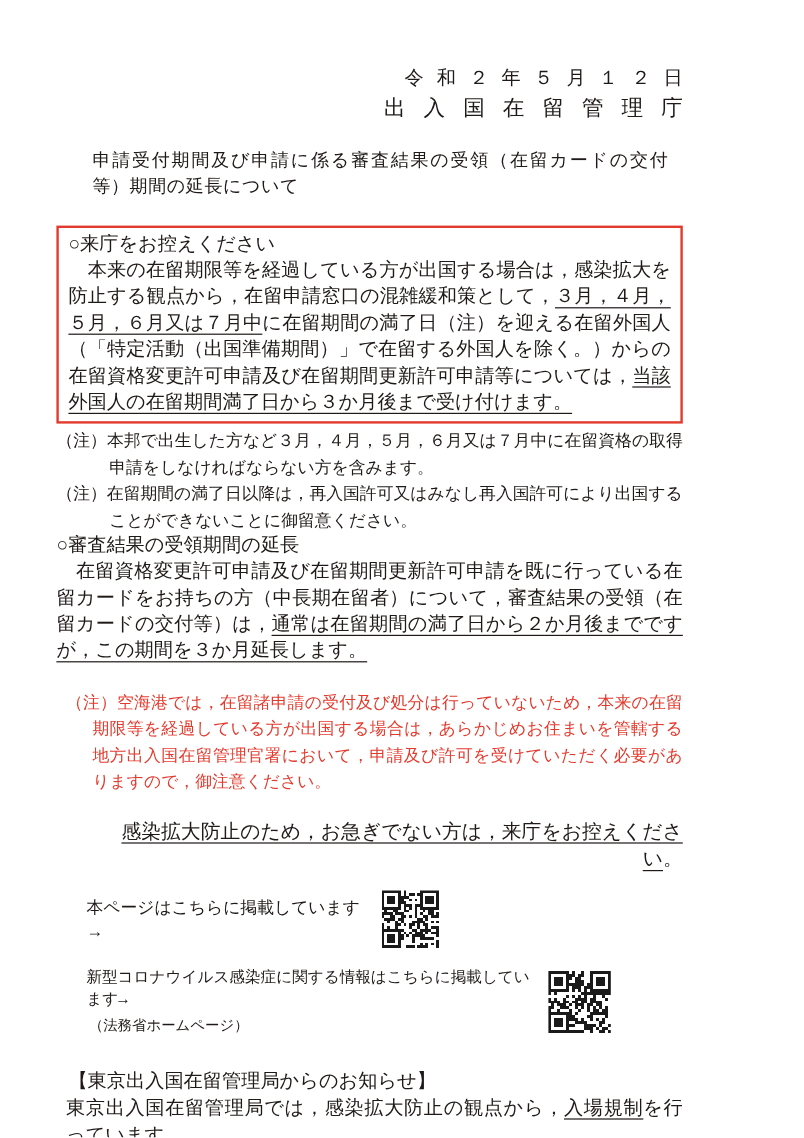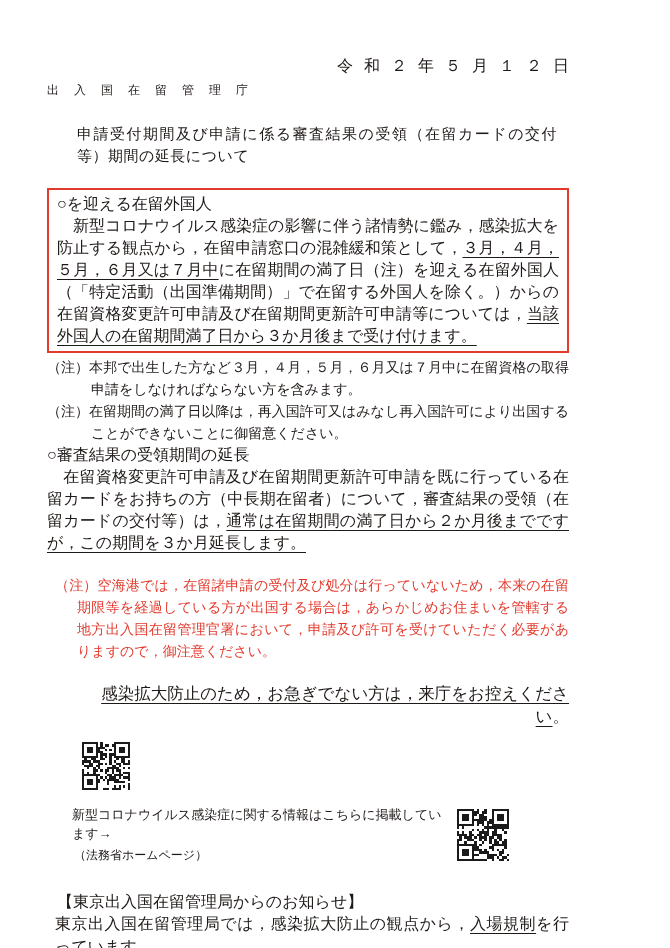--- a/index.html
+++ b/index.html
@@ -15,21 +15,21 @@
   }
   .page{position:relative;width:614px;height:948px;overflow:hidden;background:#fff;}
   .content{padding:56px 45px 0 47px;}
 
   
   .h-date{
     text-align:right;font-size:16px;line-height:20px;
     letter-spacing:11px;margin-right:-11px;white-space:nowrap;
   }
   .h-org{
-    text-align:left;font-size:12px;line-height:20px;margin-top:4px;
+    text-align:right;font-size:18px;line-height:20px;margin-top:4px;
     letter-spacing:15px;margin-right:-15px;white-space:nowrap;
   }
 
   
   .title{
     margin:23px 12px 0 30px;
     font-size:15px;line-height:22px;letter-spacing:0.5px;
     text-align:justify;
   }
 
@@ -75,21 +75,21 @@
   .slogan{
     margin:20px 0 0 23px;
     font-size:16.5px;line-height:23px;text-align:right;
   }
 
   
   .qr-row{display:flex;align-items:center;margin-left:25px;}
   .qr-row-1{margin-top:14px;}
   .qr-row-2{margin-top:15px;}
   .qr-label1{font-size:14px;line-height:20px;width:236px;}
-  .qr-labels{width:375px;}
+  .qr-labels{width:375px;font-family:Liberation Mono, monospace;}
   .qr-label2{font-size:13px;line-height:19px;}
   .qr-sub{font-size:12px;line-height:18px;margin-top:3px;margin-left:2px;}
   .qr{flex:0 0 auto;}
   .qr1{width:48px;height:48px;margin-left:10px;}
   .qr2{width:52px;height:52px;margin-left:10px;}
 
   
   .bottom{margin-top:26px;}
   .b-heading{margin-left:10px;font-size:16px;line-height:23px;}
   .b-line{margin-left:8px;font-size:16px;line-height:22.5px;text-align:justify;}
@@ -99,39 +99,40 @@
 
 <div class="page">
   <div class="content">
 
     <div class="h-date">令和２年５月１２日</div>
     <div class="h-org">出入国在留管理庁</div>
 
     <div class="title">申請受付期間及び申請に係る審査結果の受領（在留カードの交付等）期間の延長について</div>
 
     <div class="red-box">
-      <div class="sec-heading">○を迎える在留外国人</div>
-      <div class="para"><span>　新型コロナウイルス感染症の影響に伴う諸情勢に鑑み，感染拡大を防止する観点から，在留申請窓口の混雑緩和策として，</span><span class="u">３月，４月，５月，６月又は７月中</span><span>に在留期間の満了日（注）を迎える在留外国人（「特定活動（出国準備期間）」で在留する外国人を除く。）からの在留資格変更許可申請及び在留期間更新許可申請等については，</span><span class="u">当該外国人の在留期間満了日から３か月後まで受け付けます。</span></div>
+      <div class="sec-heading">○来庁をお控えください</div>
+      <div class="para"><span>　本来の在留期限等を経過している方が出国する場合は，感染拡大を防止する観点から，在留申請窓口の混雑緩和策として，</span><span class="u">３月，４月，５月，６月又は７月中</span><span>に在留期間の満了日（注）を迎える在留外国人（「特定活動（出国準備期間）」で在留する外国人を除く。）からの在留資格変更許可申請及び在留期間更新許可申請等については，</span><span class="u">当該外国人の在留期間満了日から３か月後まで受け付けます。</span></div>
     </div>
 
     <div class="notes">
       <div class="note">（注）本邦で出生した方など３月，４月，５月，６月又は７月中に在留資格の取得申請をしなければならない方を含みます。</div>
       <div class="note">（注）在留期間の満了日以降は，再入国許可又はみなし再入国許可により出国することができないことに御留意ください。</div>
     </div>
 
     <div class="section2">
       <div class="sec-heading">○審査結果の受領期間の延長</div>
       <div class="para"><span>　在留資格変更許可申請及び在留期間更新許可申請を既に行っている在留カードをお持ちの方（中長期在留者）について，審査結果の受領（在留カードの交付等）は，</span><span class="u">通常は在留期間の満了日から２か月後までですが，この期間を３か月延長します。</span></div>
     </div>
 
     <div class="red-note">（注）空海港では，在留諸申請の受付及び処分は行っていないため，本来の在留期限等を経過している方が出国する場合は，あらかじめお住まいを管轄する地方出入国在留管理官署において，申請及び許可を受けていただく必要がありますので，御注意ください。</div>
 
     <div class="slogan"><span class="u">感染拡大防止のため，お急ぎでない方は，来庁をお控えください</span><span>。</span></div>
 
     <div class="qr-row qr-row-1">
+      <div class="qr-label1">本ページはこちらに掲載しています→</div>
       <div class="qr qr1"><svg viewBox="0 0 21 21" width="100%" height="100%" fill="#1a1a1a" shape-rendering="crispEdges">
             <rect x="0" y="0" width="1" height="1"></rect>
             <rect x="1" y="0" width="1" height="1"></rect>
             <rect x="2" y="0" width="1" height="1"></rect>
             <rect x="3" y="0" width="1" height="1"></rect>
             <rect x="4" y="0" width="1" height="1"></rect>
             <rect x="5" y="0" width="1" height="1"></rect>
             <rect x="6" y="0" width="1" height="1"></rect>
             <rect x="8" y="0" width="1" height="1"></rect>
             <rect x="14" y="0" width="1" height="1"></rect>

